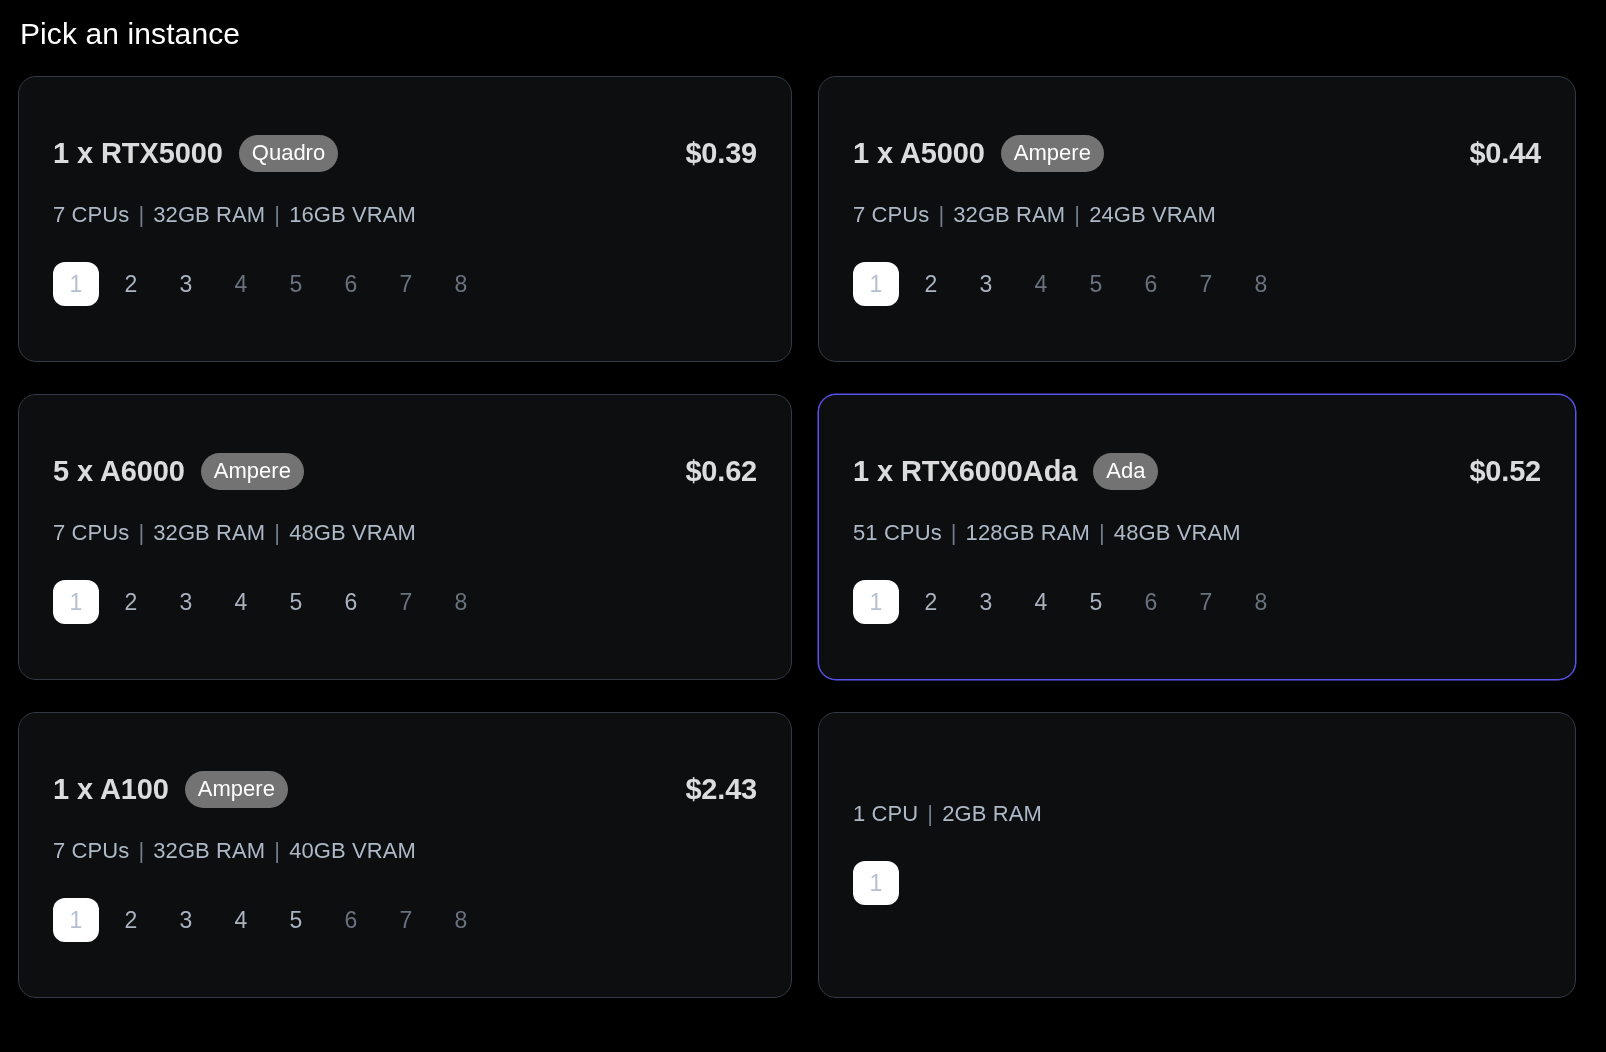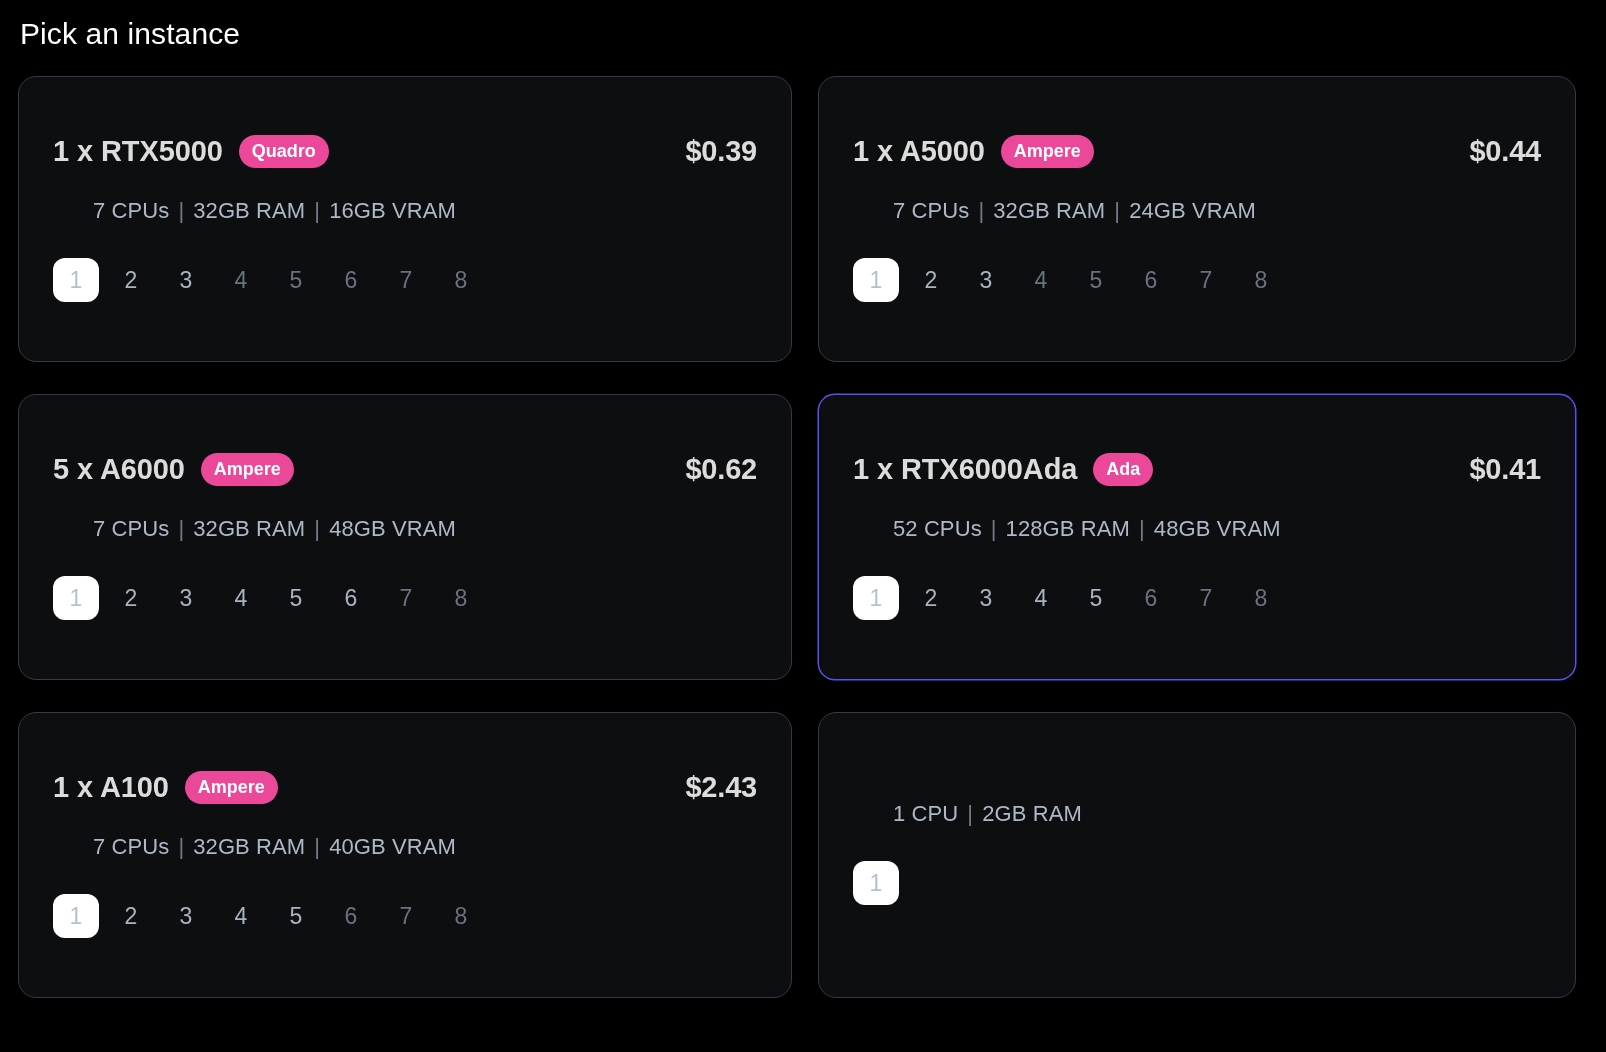--- a/index.html
+++ b/index.html
@@ -47,21 +47,20 @@
     border-radius: 18px;
     height: 286px;
     padding: 58px 34px 0 34px;
     position: relative;
   }
 
   .instance-card.is-selected {
     border-color: #5b53ee;
     border-width: 1px;
     box-shadow: 0 0 0 0.5px #5b53ee;
-    border-radius: 17px;
   }
 
   .card-head {
     display: flex;
     align-items: center;
     justify-content: space-between;
     width: 100%;
   }
 
   .card-title-wrap {
@@ -73,24 +72,24 @@
 
   .card-title {
     color: #dcdcdc;
     font-size: 29px;
     font-weight: 700;
     letter-spacing: -0.1px;
     white-space: nowrap;
   }
 
   .arch-badge {
-    background: #ec4899;
+    background: #737373;
     color: #ffffff;
-    font-size: 18px;
-    font-weight: 700;
+    font-size: 22px;
+    font-weight: 400;
     line-height: 1;
     padding: 7px 13px 8px 13px;
     border-radius: 999px;
     white-space: nowrap;
   }
 
   .card-price {
     color: #dcdcdc;
     font-size: 29px;
     font-weight: 700;
@@ -101,21 +100,20 @@
 
   .card-specs {
     color: #aeb9c7;
     font-size: 22px;
     font-weight: 400;
     letter-spacing: 0.1px;
     margin-top: 30px;
     display: flex;
     align-items: center;
     white-space: nowrap;
-    margin-left: 40px;
   }
 
   .spec-sep {
     color: #717c8b;
     margin: 0 9px;
     font-weight: 300;
   }
 
   .qty-row {
     display: flex;
@@ -232,24 +230,24 @@
           <div class="qty-chip disabled">7</div>
           <div class="qty-chip disabled">8</div>
         </div>
       </div>
       <div class="instance-card is-selected">
         <div class="card-head">
           <div class="card-title-wrap">
             <span class="card-title">1 x RTX6000Ada</span>
             <span class="arch-badge">Ada</span>
           </div>
-          <span class="card-price">$0.41</span>
-        </div>
-        <div class="card-specs">
-          <span>52 CPUs</span>
+          <span class="card-price">$0.52</span>
+        </div>
+        <div class="card-specs">
+          <span>51 CPUs</span>
           <span class="spec-sep">|</span>
           <span>128GB RAM</span>
           <span class="spec-sep">|</span>
           <span>48GB VRAM</span>
         </div>
         <div class="qty-row">
           <div class="qty-chip selected">1</div>
           <div class="qty-chip">2</div>
           <div class="qty-chip">3</div>
           <div class="qty-chip">4</div>

